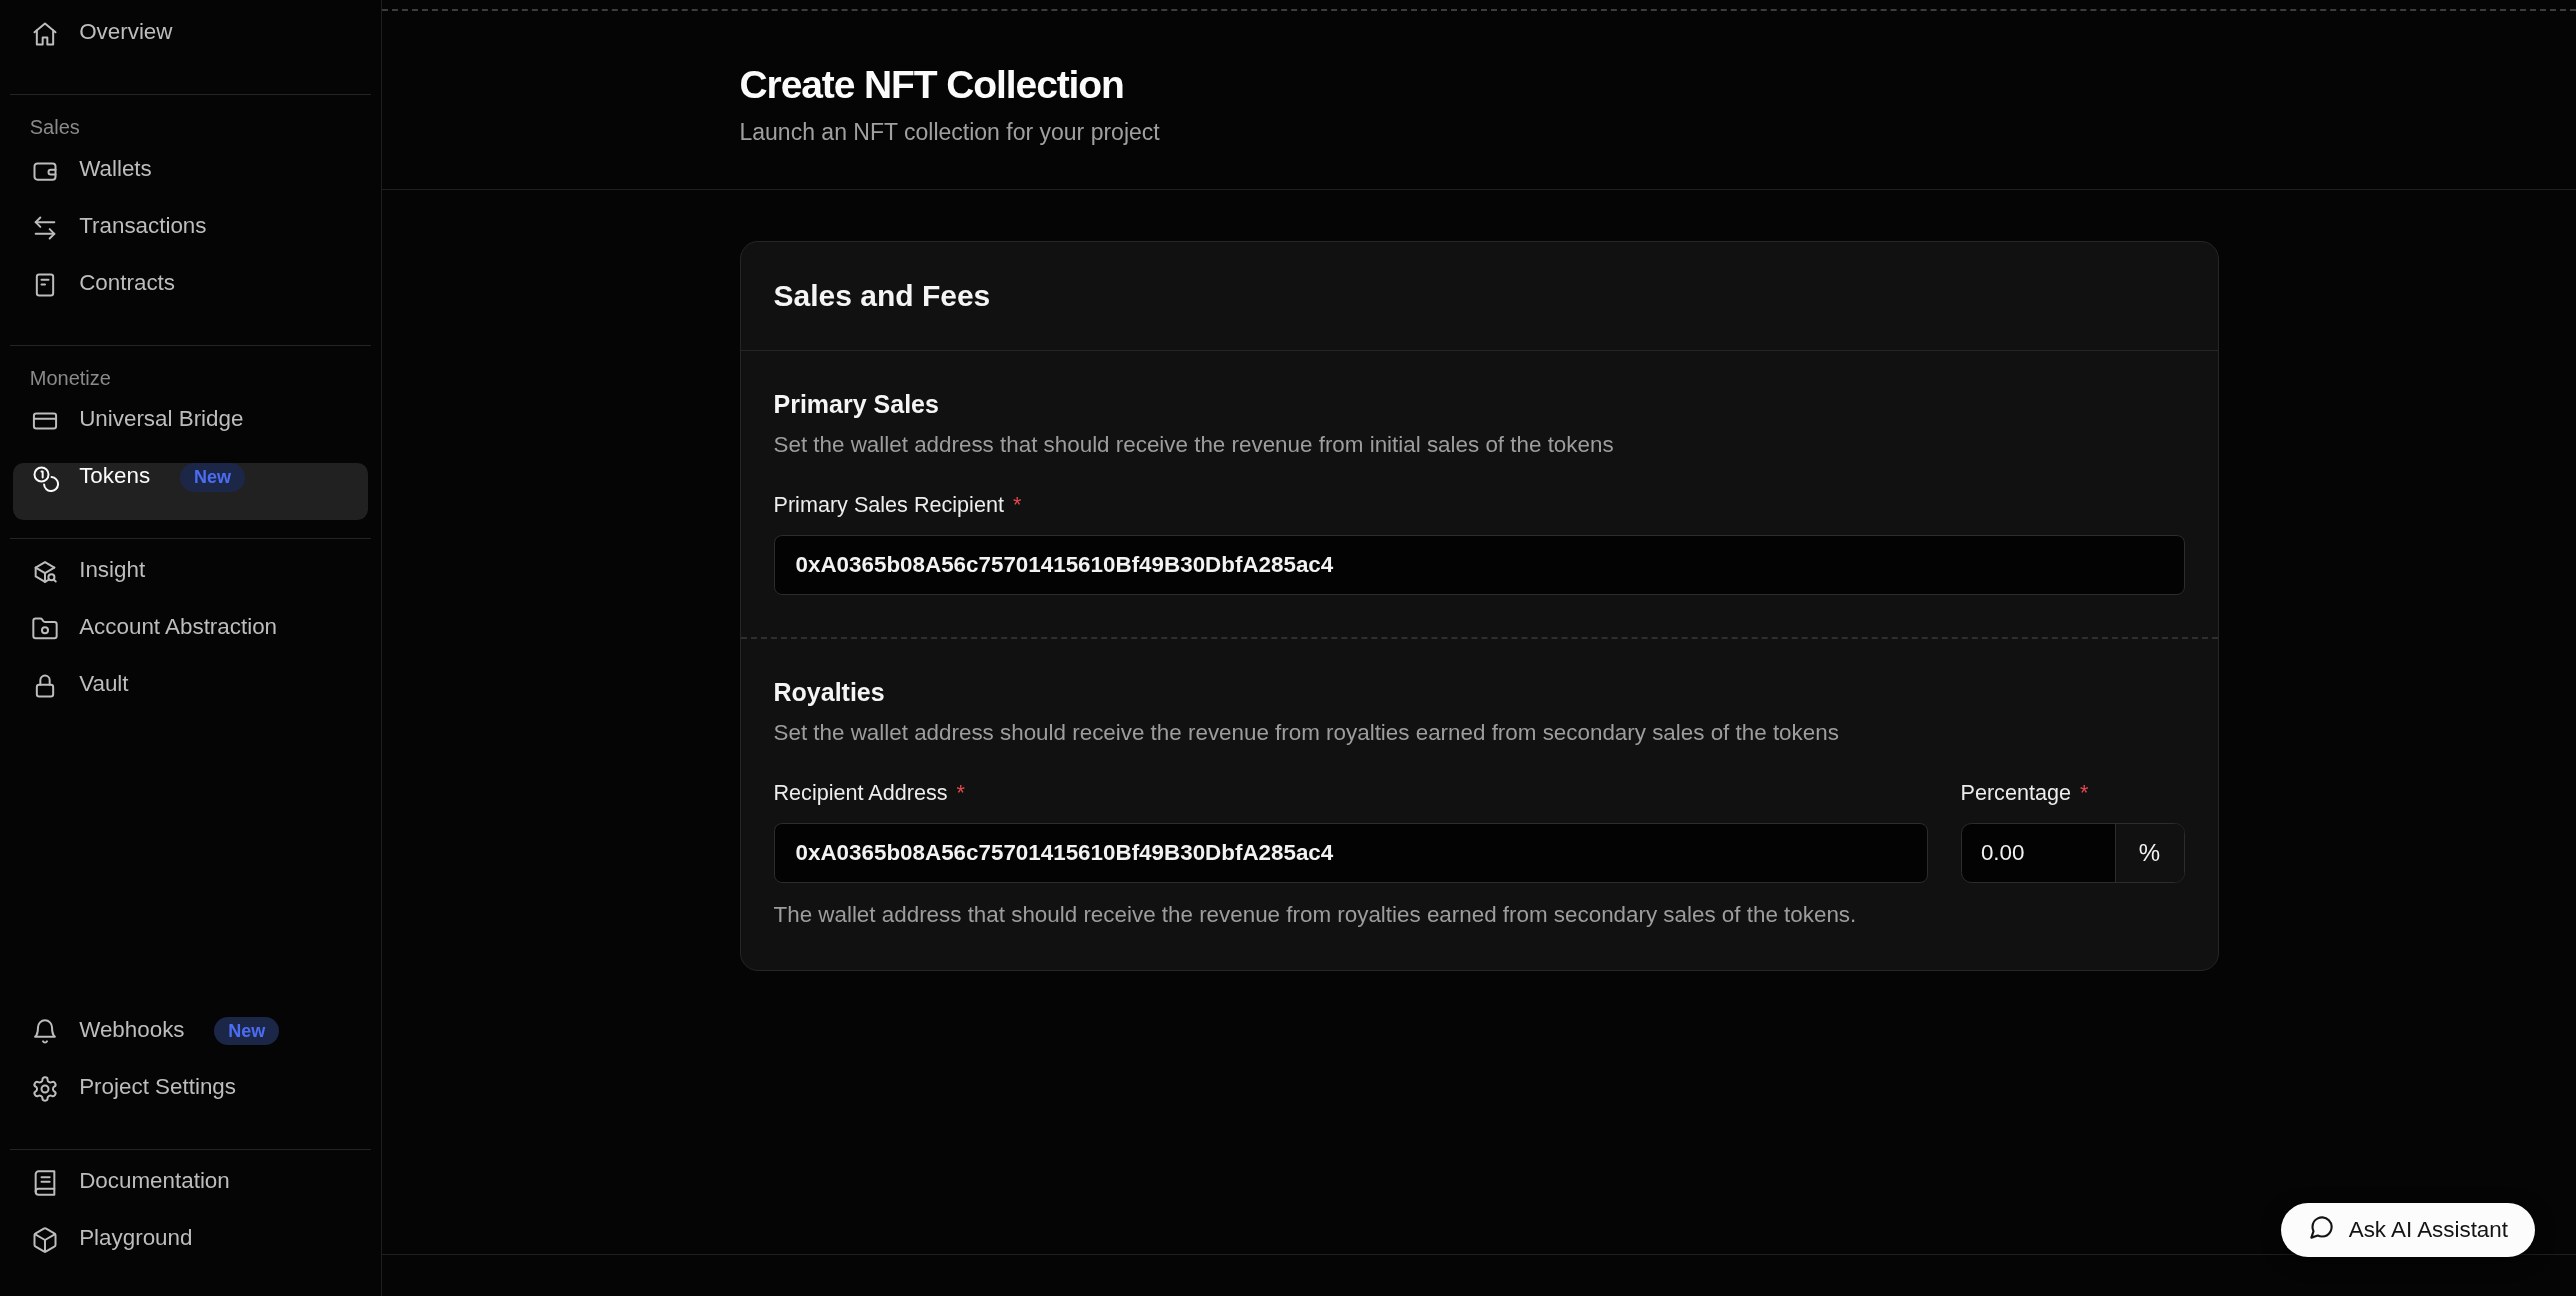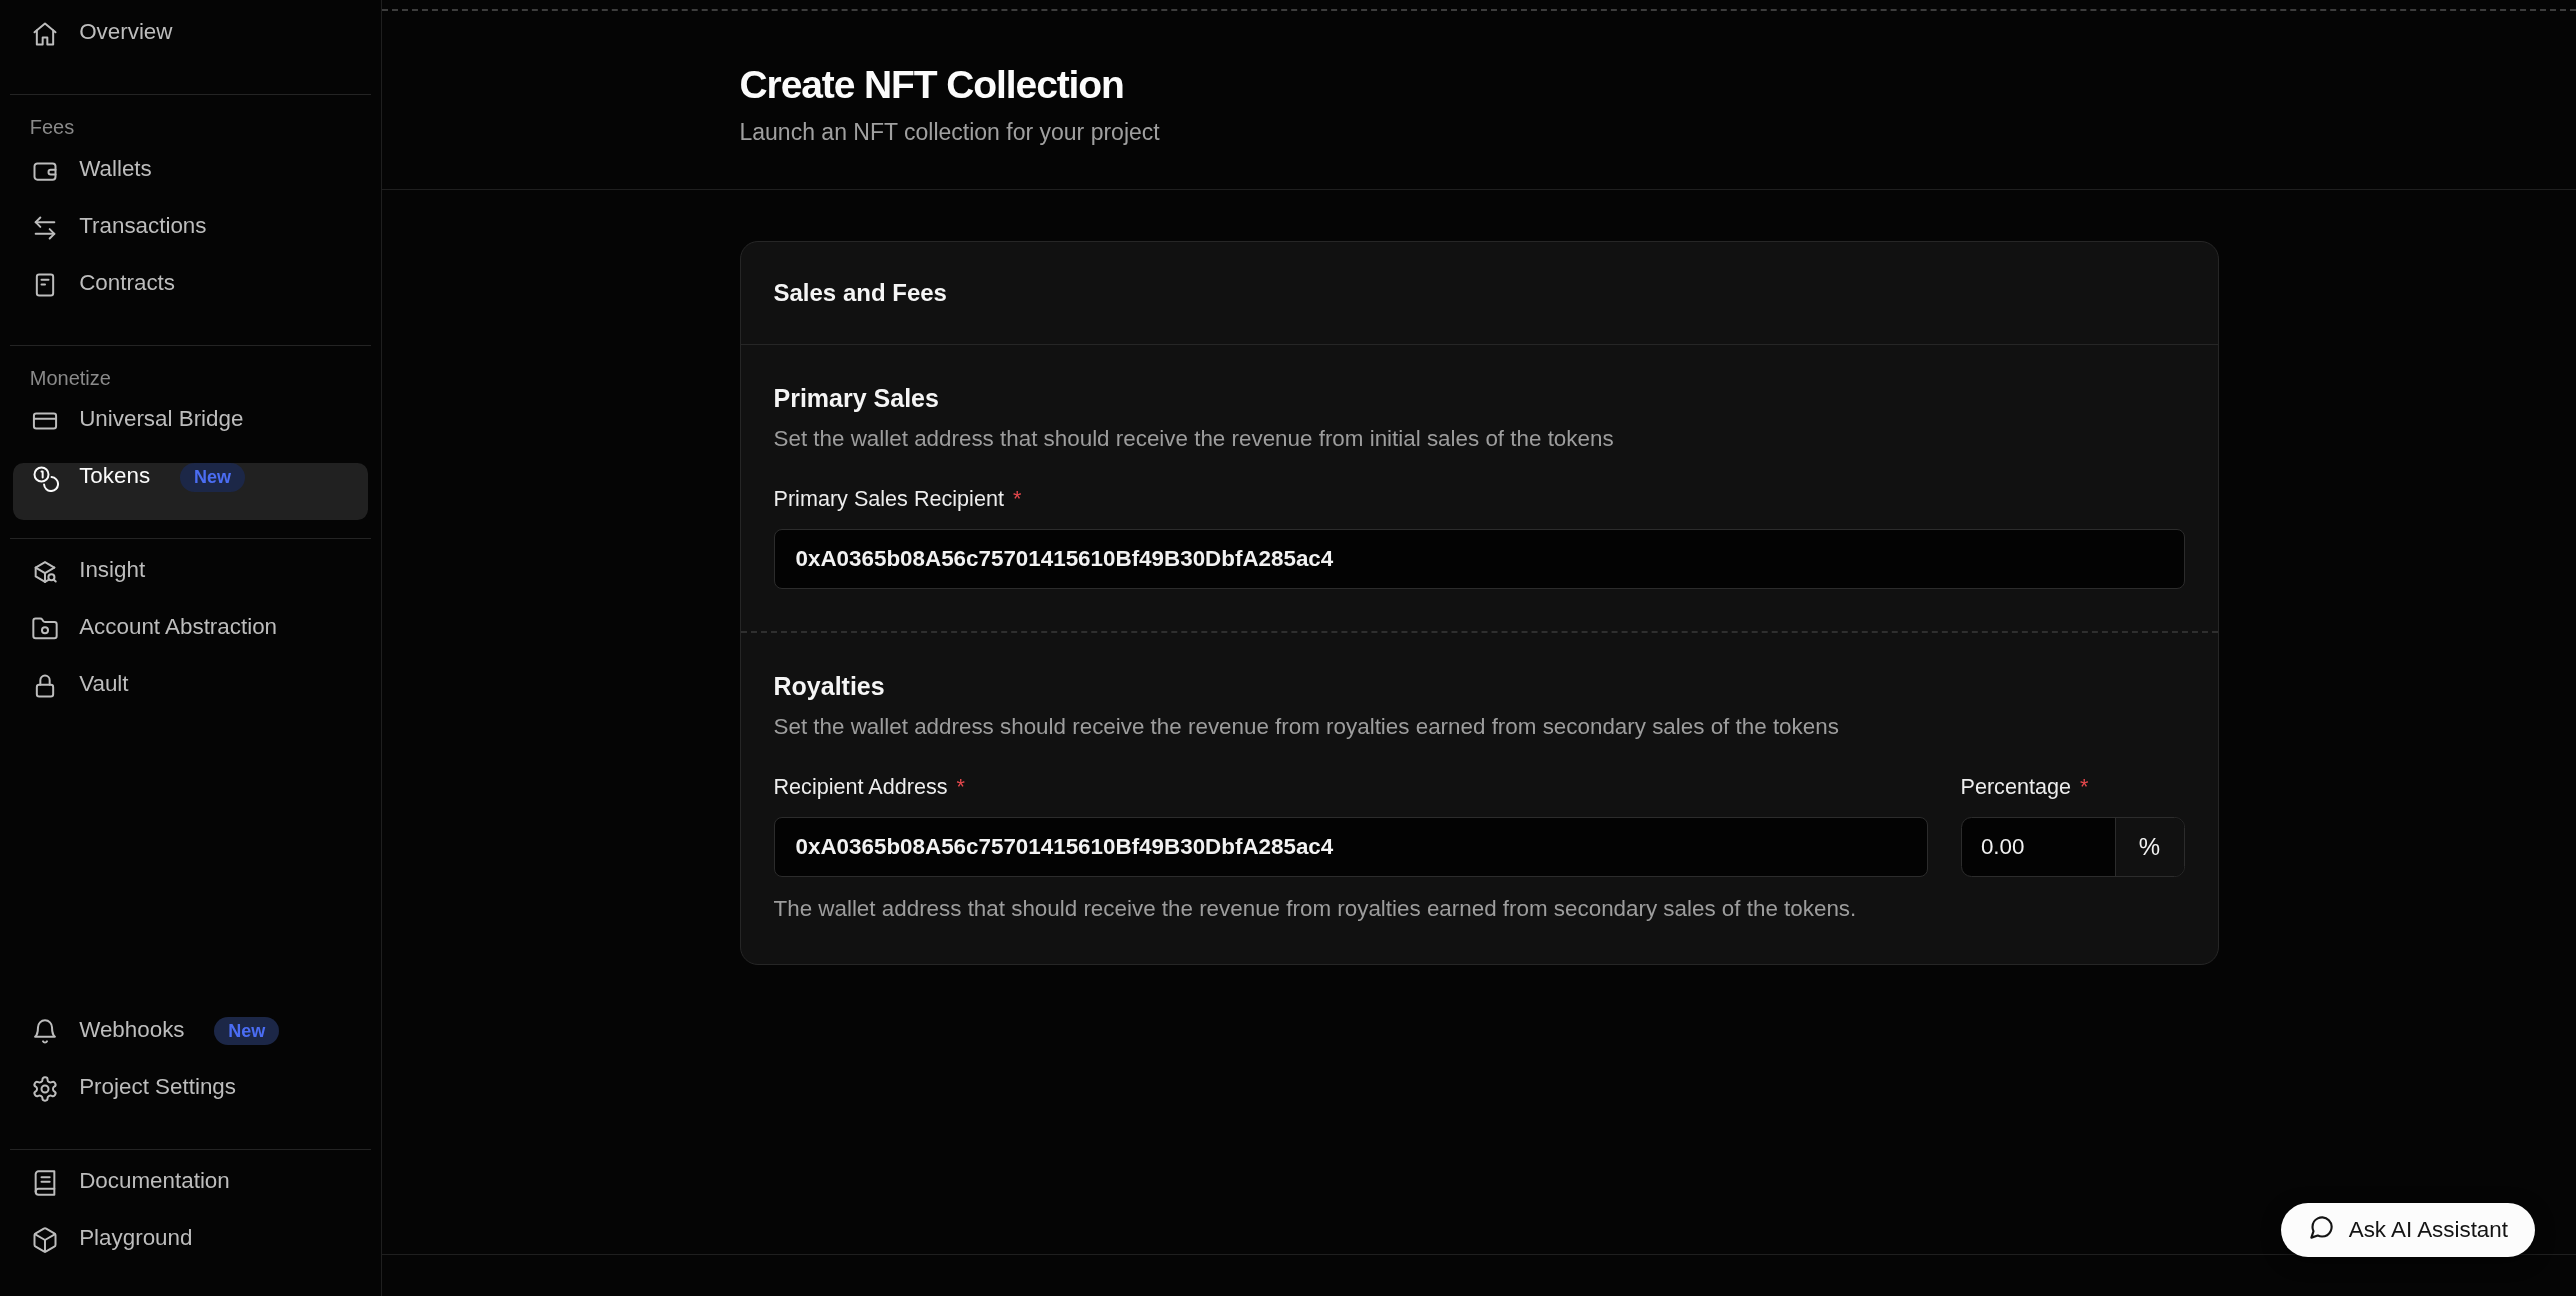--- a/index.html
+++ b/index.html
@@ -49,21 +49,21 @@
 
   .content { flex:1; }
   .card {
     margin-top:51px;
     background:#111111;
     border:1.5px solid #262626;
     border-radius:18px;
     overflow:hidden;
   }
   .card-header { padding:37px 33px; border-bottom:1.5px solid #262626; }
-  .card-title { font-size:24px; font-weight:700; color:#f5f5f5; }
+  .card-title { font-size:30px; font-weight:700; color:#f5f5f5; }
 
   .section { padding:39px 33px 42px; }
   .section-heading { font-size:25px; font-weight:700; color:#f5f5f5; }
   .section-desc { font-size:22.4px; color:#9d9d9d; margin-top:13.4px; }
   .field-label { font-size:21.6px; color:#ededed; margin-top:34px; display:flex; gap:9px; align-items:baseline; }
   .asterisk { color:#e5484d; font-size:21.6px; }
   .text-input {
     display:block; width:100%; margin-top:16.4px;
     background:#030303; border:1.5px solid #2c2c2c; border-radius:8px;
     height:60px; padding:0 21px;
@@ -135,21 +135,21 @@
               <path d="M5 9v12h5v-6h4v6h5V9"></path>
             </svg>
         </span>
         <span>Overview</span>
       </div>
     </div>
 
     <div class="side-divider"></div>
 
     <div class="side-list">
-      <div class="side-section-label">Fees</div>
+      <div class="side-section-label">Sales</div>
       <div class="side-item">
         <span class="ic">
           <svg viewBox="0 0 24 24">
               <rect x="3" y="5.5" width="18" height="14" rx="2.5"></rect>
               <path d="M21 11h-4a2 2 0 0 0 0 4h4"></path>
             </svg>
         </span>
         <span>Wallets</span>
       </div>
       <div class="side-item">

